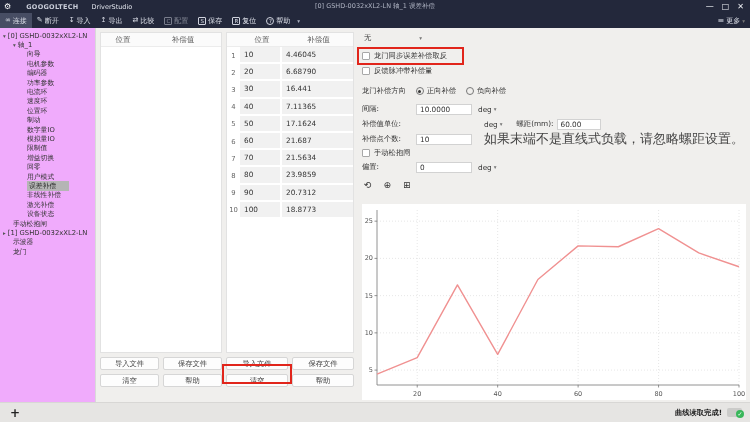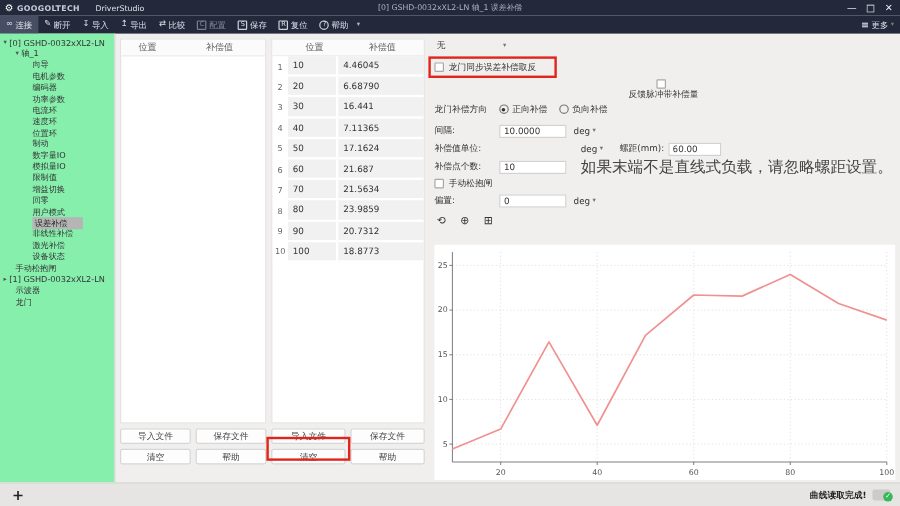--- a/index.html
+++ b/index.html
@@ -3,41 +3,41 @@
 <meta charset="utf-8">
 <style>
   * { box-sizing: border-box; margin: 0; padding: 0; }
   html,body { width:750px; height:422px; overflow:hidden; }
   body { font-family:"DejaVu Sans","Liberation Sans",sans-serif; background:#f0efed; position:relative; }
 
   
   .titlebar { position:absolute; top:0; left:0; right:0; height:13px; background:#23283b; display:flex; align-items:center; color:#c9cdd9; }
   .brand { display:flex; align-items:center; gap:3px; margin-left:4px; z-index:2; }
   .logo { color:#fff; font-size:8px; line-height:8px; }
-  .brand-name { font-size:6.5px; font-weight:bold; letter-spacing:.3px; }
+  .brand-name { font-size:6.5px; font-weight:bold; letter-spacing:.3px;margin-left:12px; }
   .app-name { font-size:6.5px; margin-left:10px; color:#dfe2ea; }
   .doc-title { position:absolute; left:0; right:0; text-align:center; font-size:6.5px; color:#aeb3c2; }
   .winbtns { margin-left:auto; display:flex; gap:8px; margin-right:6px; z-index:2; font-size:8px; color:#eef0f5; }
   .winbtns span { cursor:default; }
 
   
   .toolbar { position:absolute; top:13px; left:0; right:0; height:15px; background:#23283b; display:flex; align-items:center; color:#dde0e9; }
   #toolbar-items { display:flex; align-items:center; height:100%; }
   .tbtn { display:flex; align-items:center; gap:2px; padding:0 5px; height:100%; font-size:7px; }
   .tbtn.active { background:#474d63; }
   .tbtn.dim { opacity:.5; }
   .ticon { font-size:7px; line-height:7px; }
   .ticon.boxed { border:1px solid #cfd2dd; border-radius:1px; width:8px; height:8px; line-height:6px; text-align:center; font-size:5.5px; }
   .ticon.round { border-radius:50%; }
   .tb-caret { font-size:5.5px; margin-left:2px; color:#aeb3c2; }
   .toolbar-right { margin-left:auto; display:flex; align-items:center; gap:2px; margin-right:5px; font-size:7px; }
   .hamburger { font-size:8px; }
 
   
-  .sidebar { position:absolute; top:28px; left:0; width:96px; bottom:20px; background:#86efac; border-right:1px solid #d9d9d9; overflow:hidden; padding-top:3px; }
+  .sidebar { position:absolute; top:28px; left:0; width:96px; bottom:20px; background:#f0abfc; border-right:1px solid #d9d9d9; overflow:hidden; padding-top:3px; }
   .titem { display:flex; align-items:center; height:9.4px; font-size:6.8px; color:#333; white-space:nowrap; cursor:default; }
   .titem .caret { font-size:5.5px; color:#555; margin-right:2px; }
   .lv0 { padding-left:3px; }
   .lv1 { padding-left:13px; }
   .lv2 { padding-left:27px; }
   .titem.sel .tlabel { background:#b5b5b5; color:#1d1d1d; padding:0 13px 0 2px;font-family:Liberation Serif, serif; }
 
   
   .tpanel { position:absolute; top:32px; bottom:35px; display:flex; flex-direction:column; }
   #panel-left  { left:100px; width:122px; }
@@ -54,21 +54,21 @@
   .btnrow { display:flex; gap:4px; margin-top:4px; }
   .btn { flex:1; height:13px; background:#fdfdfd; border:1px solid #d6d6d6; border-radius:2px; font-size:7.3px; color:#444; display:flex; align-items:center; justify-content:center; cursor:default; }
 
   
   #settings { position:absolute; left:362px; top:32px; right:6px; }
   .srow { display:flex; align-items:center; font-size:7.3px; color:#333; }
   .preset-row { height:12px; margin-bottom:7px; }
   .preset { width:62px; display:flex; justify-content:space-between; align-items:center; padding:0 2px; }
   .dd-caret { font-size:5.5px; color:#777; }
   .cb-row { height:10px; margin-bottom:5px; }
-  .cb-row.last { margin-bottom:10px;flex-direction:column; }
+  .cb-row.last { margin-bottom:10px; }
   .cbx { width:8px; height:8px; border:1px solid #a8a8a8; border-radius:1px; background:#fff; margin-right:4px; position:relative; flex:none; }
   .cbx.checked::after { content:"✓"; position:absolute; top:-2px; left:0.5px; font-size:8px; color:#3a3a3a; }
   .radio-row { height:10px; margin-bottom:7px; }
   .rad { width:8px; height:8px; border:1px solid #777; border-radius:50%; margin:0 3px 0 10px; position:relative; flex:none; }
   .rad.on::after { content:""; position:absolute; top:1.5px; left:1.5px; right:1.5px; bottom:1.5px; background:#333; border-radius:50%; }
   .fld-row { height:12px; margin-bottom:3px; }
   .flabel { width:54px; flex:none; }
   .fld { width:56px; height:11px; border:1px solid #d2d2d2; background:#fff; font-size:7.3px; padding:0 3px; color:#333; font-family:inherit; }
   .fld.small { width:56px; }
   .fld.pitch { width:44px; }

